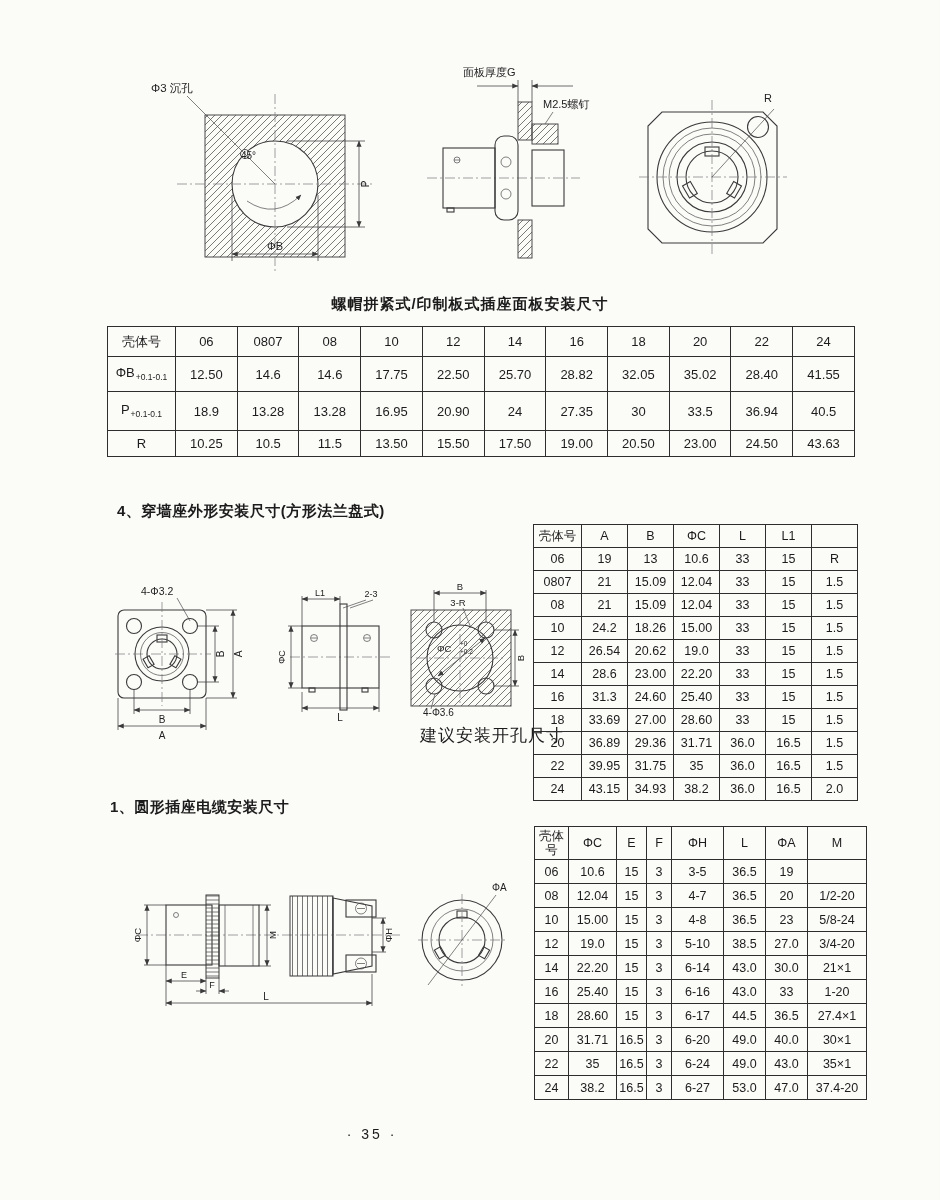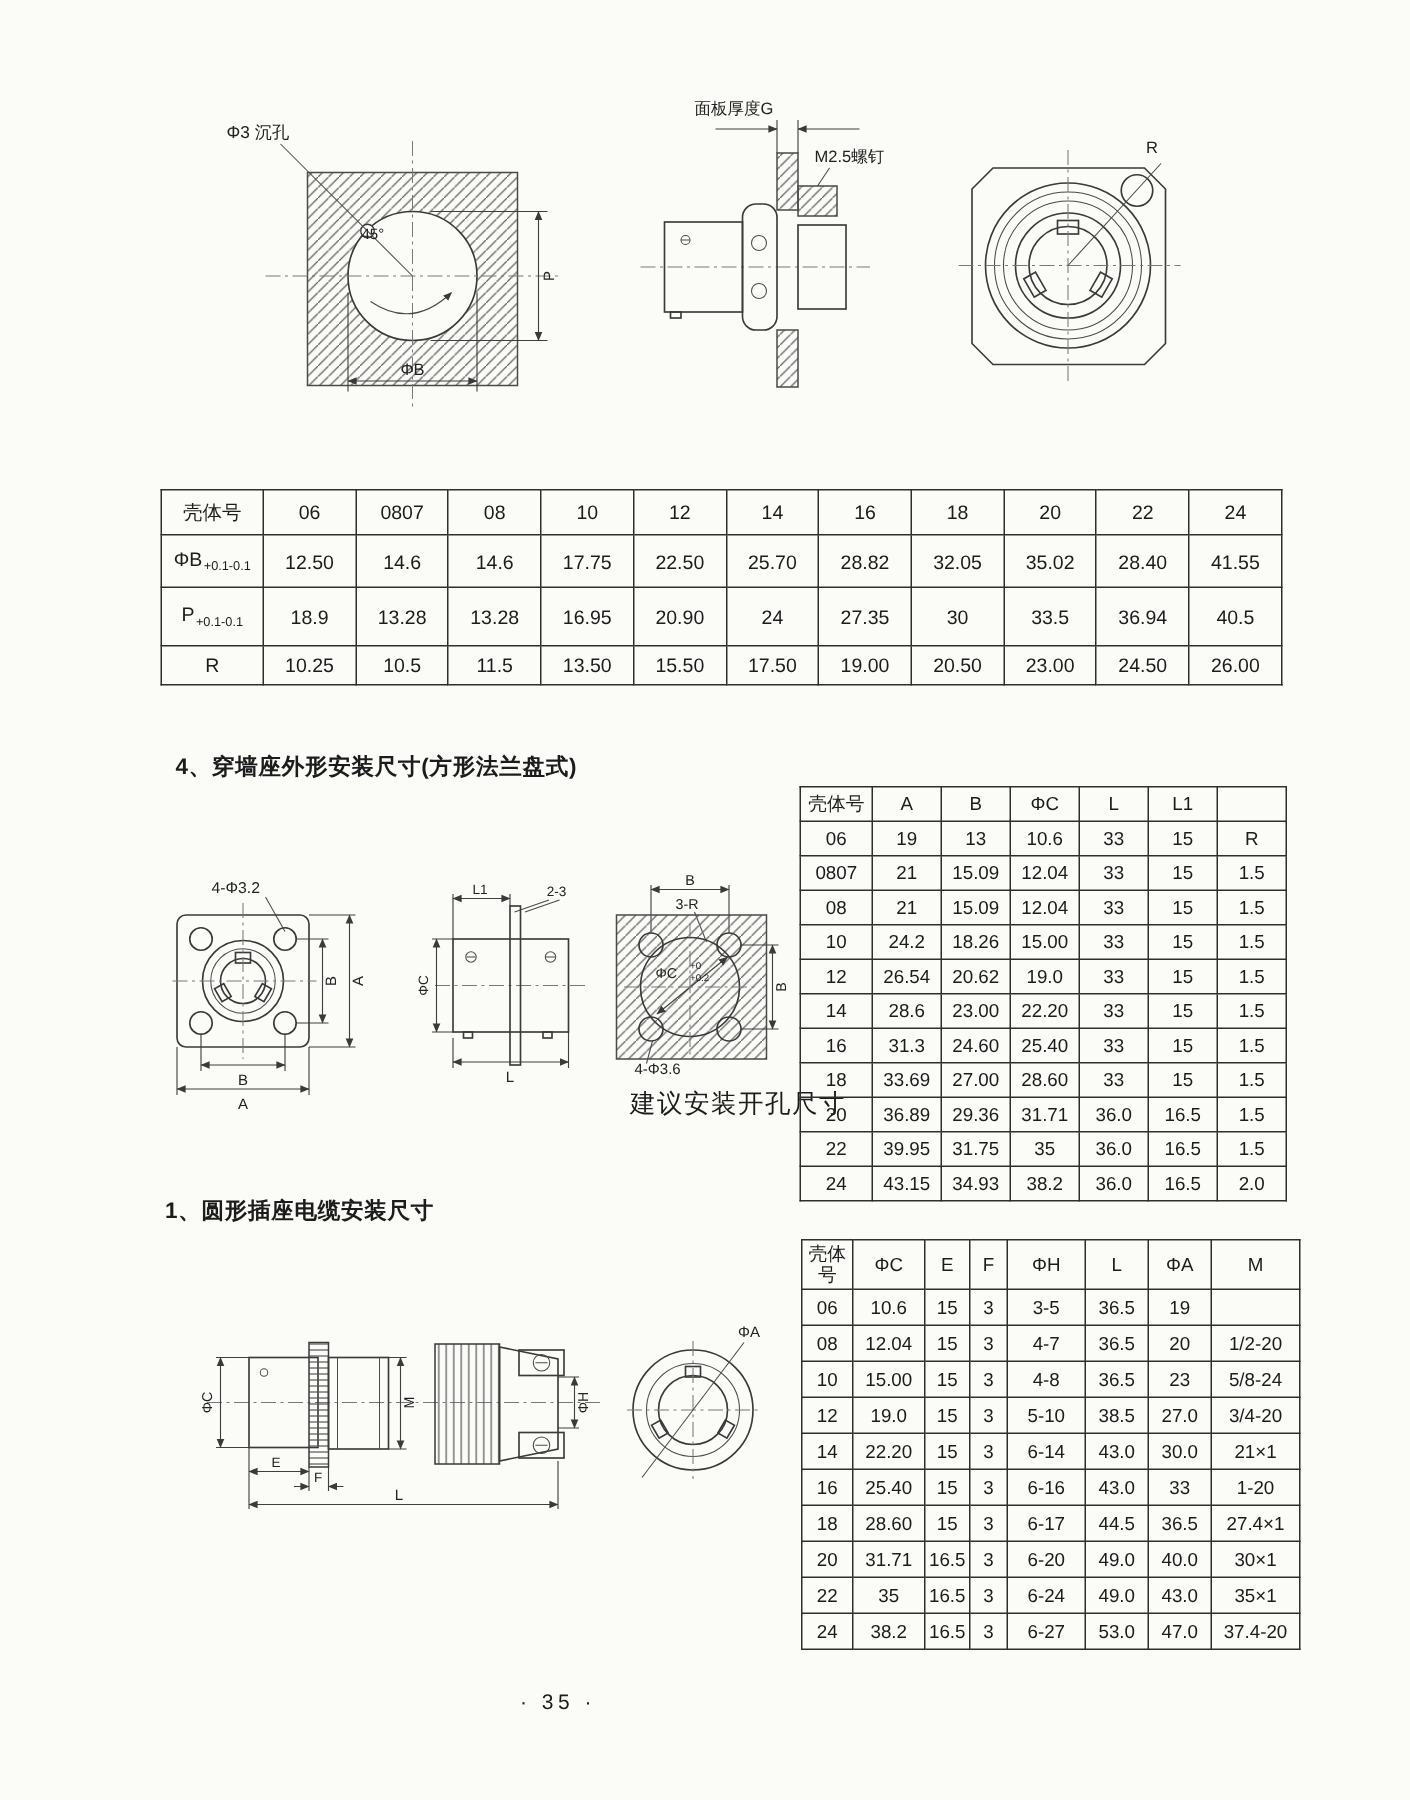--- a/index.html
+++ b/index.html
@@ -100,20 +100,21 @@
     <circle cx="77" cy="105" r="26" class="ln"></circle>
     <rect x="70" y="75" width="14" height="9" class="ln" fill="#fbfbf8"></rect>
     <rect x="70" y="75" width="14" height="9" class="ln" fill="#fbfbf8" transform="rotate(120 77 105)"></rect>
     <rect x="70" y="75" width="14" height="9" class="ln" fill="#fbfbf8" transform="rotate(240 77 105)"></rect>
     <path class="cl" d="M4 105 H152 M77 28 V182"></path>
     <circle cx="123" cy="55" r="10.5" class="ln" fill="#fbfbf8"></circle>
     <path class="thin" d="M139 37 L77 105"></path>
     <text x="129" y="30" font-size="11">R</text>
   </svg>
 
+  <div class="tbl-title">螺帽拼紧式/印制板式插座面板安装尺寸</div>
   <table class="t1">
     <colgroup>
         <col style="width:68px">
       </colgroup>
   <thead>
         <tr>
           <th>壳体号</th>
           <th>06</th>
           <th>0807</th>
           <th>08</th>
@@ -167,21 +168,21 @@
           <td>10.25</td>
           <td>10.5</td>
           <td>11.5</td>
           <td>13.50</td>
           <td>15.50</td>
           <td>17.50</td>
           <td>19.00</td>
           <td>20.50</td>
           <td>23.00</td>
           <td>24.50</td>
-          <td>26.00</td>
+          <td>43.63</td>
         </tr>
       </tbody>
     </table>
 
   <div class="sec-h" id="h4">4、穿墙座外形安装尺寸(方形法兰盘式)</div>
 
   <svg class="fig" style="left:113px;top:584px" width="148" height="158" viewBox="0 0 148 158">
     <defs>
       <marker id="m4a" viewBox="0 0 10 10" refX="8.5" refY="5" markerWidth="9" markerHeight="9" orient="auto-start-reverse">
         <path d="M0 1.2 L9 5 L0 8.8 Z" fill="#3a3a3a"></path>

